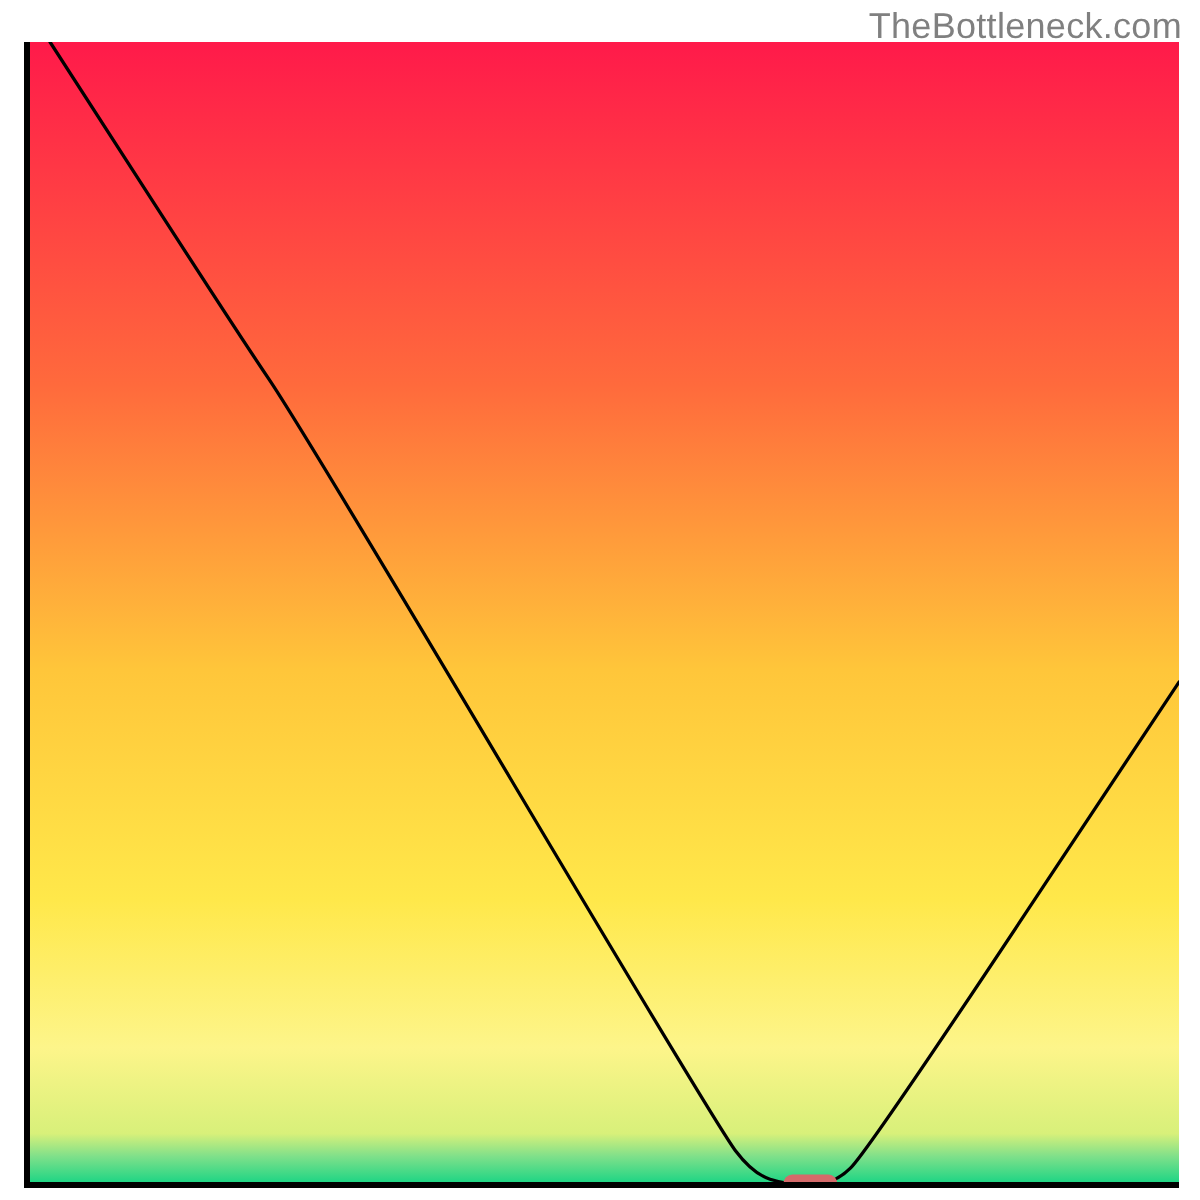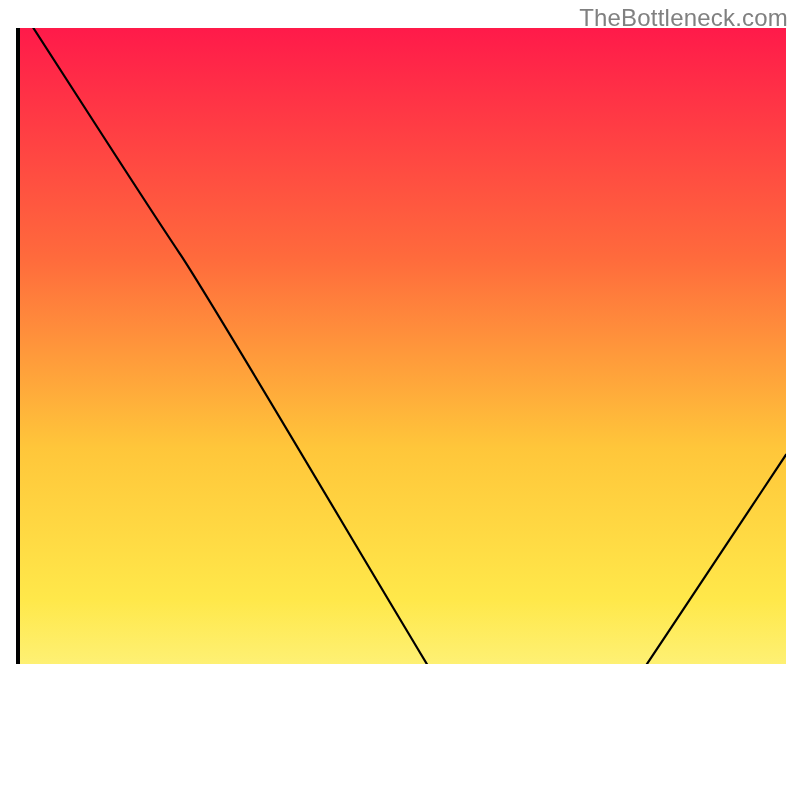--- a/index.html
+++ b/index.html
@@ -6,21 +6,21 @@
     margin: 0;
     padding: 0;
     width: 800px;
     height: 800px;
     background: #ffffff;
     font-family: Arial, Helvetica, sans-serif;
   }
   .stage {
     position: relative;
     width: 800px;
-    height: 664px;
+    height: 800px;
     overflow: hidden;
   }
   .watermark {
     position: absolute;
     top: 4px;
     right: 12px;
     color: #808080;
     font-size: 24px;
     font-weight: 500;
     letter-spacing: 0.2px;

